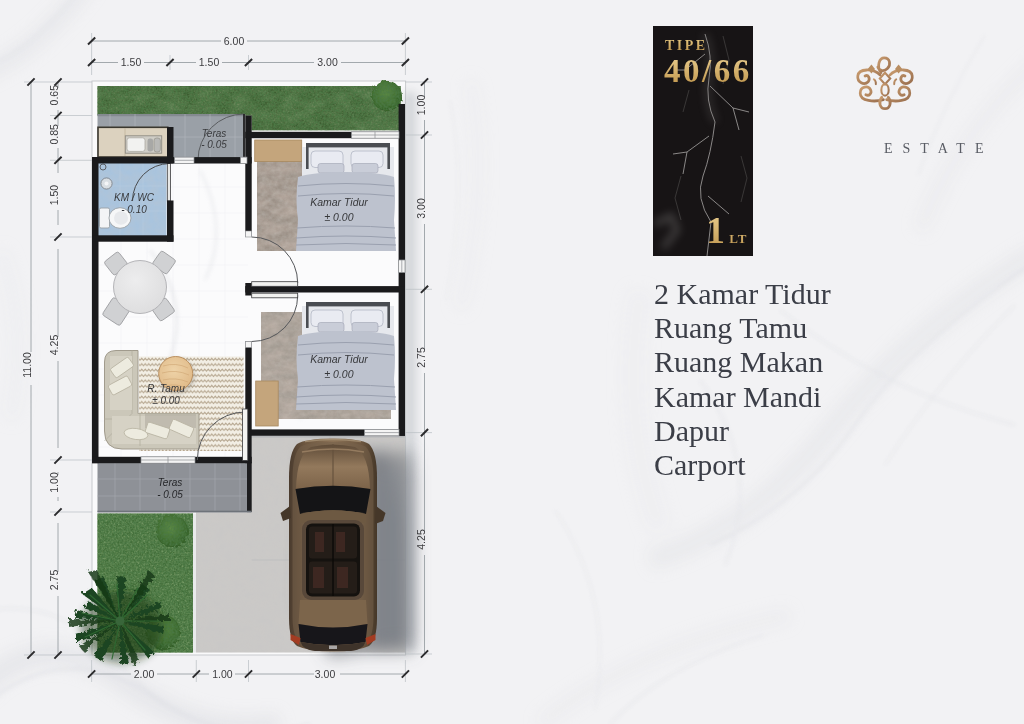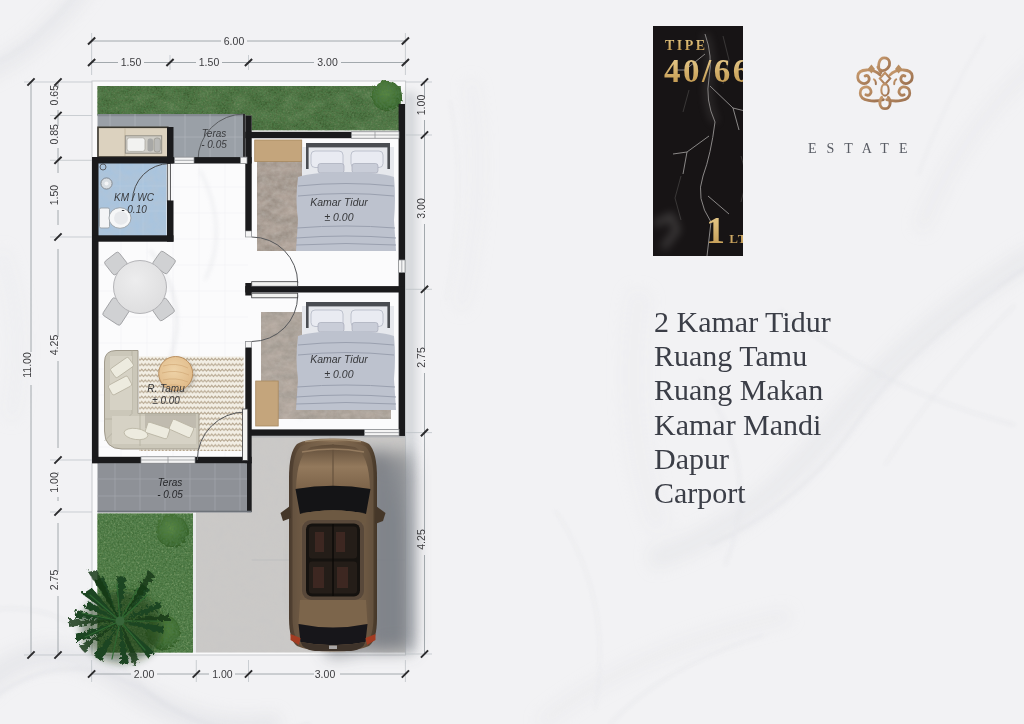--- a/index.html
+++ b/index.html
@@ -519,21 +519,21 @@
   <text x="428" y="108.5" text-anchor="middle" transform="rotate(-90 424.5,108.5)">1.00</text>
   <text x="428" y="212" text-anchor="middle" transform="rotate(-90 424.5,212)">3.00</text>
   <text x="428" y="361" text-anchor="middle" transform="rotate(-90 424.5,361)">2.75</text>
   <text x="428" y="543" text-anchor="middle" transform="rotate(-90 424.5,543)">4.25</text>
   <text x="144" y="677.6" text-anchor="middle">2.00</text>
   <text x="222.4" y="677.6" text-anchor="middle">1.00</text>
   <text x="325" y="677.6" text-anchor="middle">3.00</text>
 </g>
 </svg>
 
-<div class="abs" style="left:653px;top:26px;width:90px;height:230px;background:#181516;overflow:hidden;">
+<div class="abs" style="left:653px;top:26px;width:100px;height:230px;background:#181516;overflow:hidden;">
   <svg width="111" height="230" viewBox="0 0 111 230" style="position:absolute;left:0;top:0">
     <rect width="111" height="230" fill="#171415"></rect>
     <g stroke="#eceae8" fill="none" stroke-width="0.9" opacity="0.6" filter="url(#soft0)">
       <path d="M52,8 Q60,30 56,52 T62,96 Q58,128 50,150 T58,196 L54,230"></path>
       <path d="M57,60 L80,82 L96,86 M56,110 L34,126 L20,128 M55,170 L76,188 M52,28 L32,44 L24,44"></path>
       <path d="M80,82 L86,104 M34,126 L30,148"></path>
     </g>
     <g stroke="#c5c2bf" fill="none" stroke-width="0.5" opacity="0.4">
       <path d="M70,10 L76,34 L70,58 M28,150 L22,172 L28,194 M88,130 L94,152 L88,176 M36,64 L30,86"></path>
     </g>
@@ -579,18 +579,18 @@
 
     <path d="M43,57 C32,60 14,59 14,49 C14,41 24,39 27,45 C29,49 25,53 21,51" stroke-width="3.4"></path>
 
     <path d="M47,57 C58,60 76,59 76,49 C76,41 66,39 63,45 C61,49 65,53 69,51" stroke-width="3.4"></path>
 
     <path d="M41,54 C36,60 39,68 45,68 C51,68 54,60 49,54" stroke-width="3.4"></path>
   </g>
 </svg>
 
 
-<div class="abs" style="left:808px;top:141px;font-family:'Liberation Serif',serif;font-size:14px;letter-spacing:10px;color:#595c64;white-space:nowrap;">ESTATE</div>
-
-<div class="abs" style="left:654px;top:277px;font-family:'Liberation Serif',serif;font-size:30px;line-height:34.2px;color:#3b3e47;margin-top:28px;">
+<div class="abs" style="left:884px;top:141px;font-family:'Liberation Serif',serif;font-size:14px;letter-spacing:10px;color:#595c64;white-space:nowrap;">ESTATE</div>
+
+<div class="abs" style="left:654px;top:277px;font-family:'Liberation Serif',serif;font-size:30px;line-height:34.2px;color:#3b3e47;">
 2 Kamar Tidur<br>Ruang Tamu<br>Ruang Makan<br>Kamar Mandi<br>Dapur<br>Carport
 </div>
 </div>
 
 </body></html>

